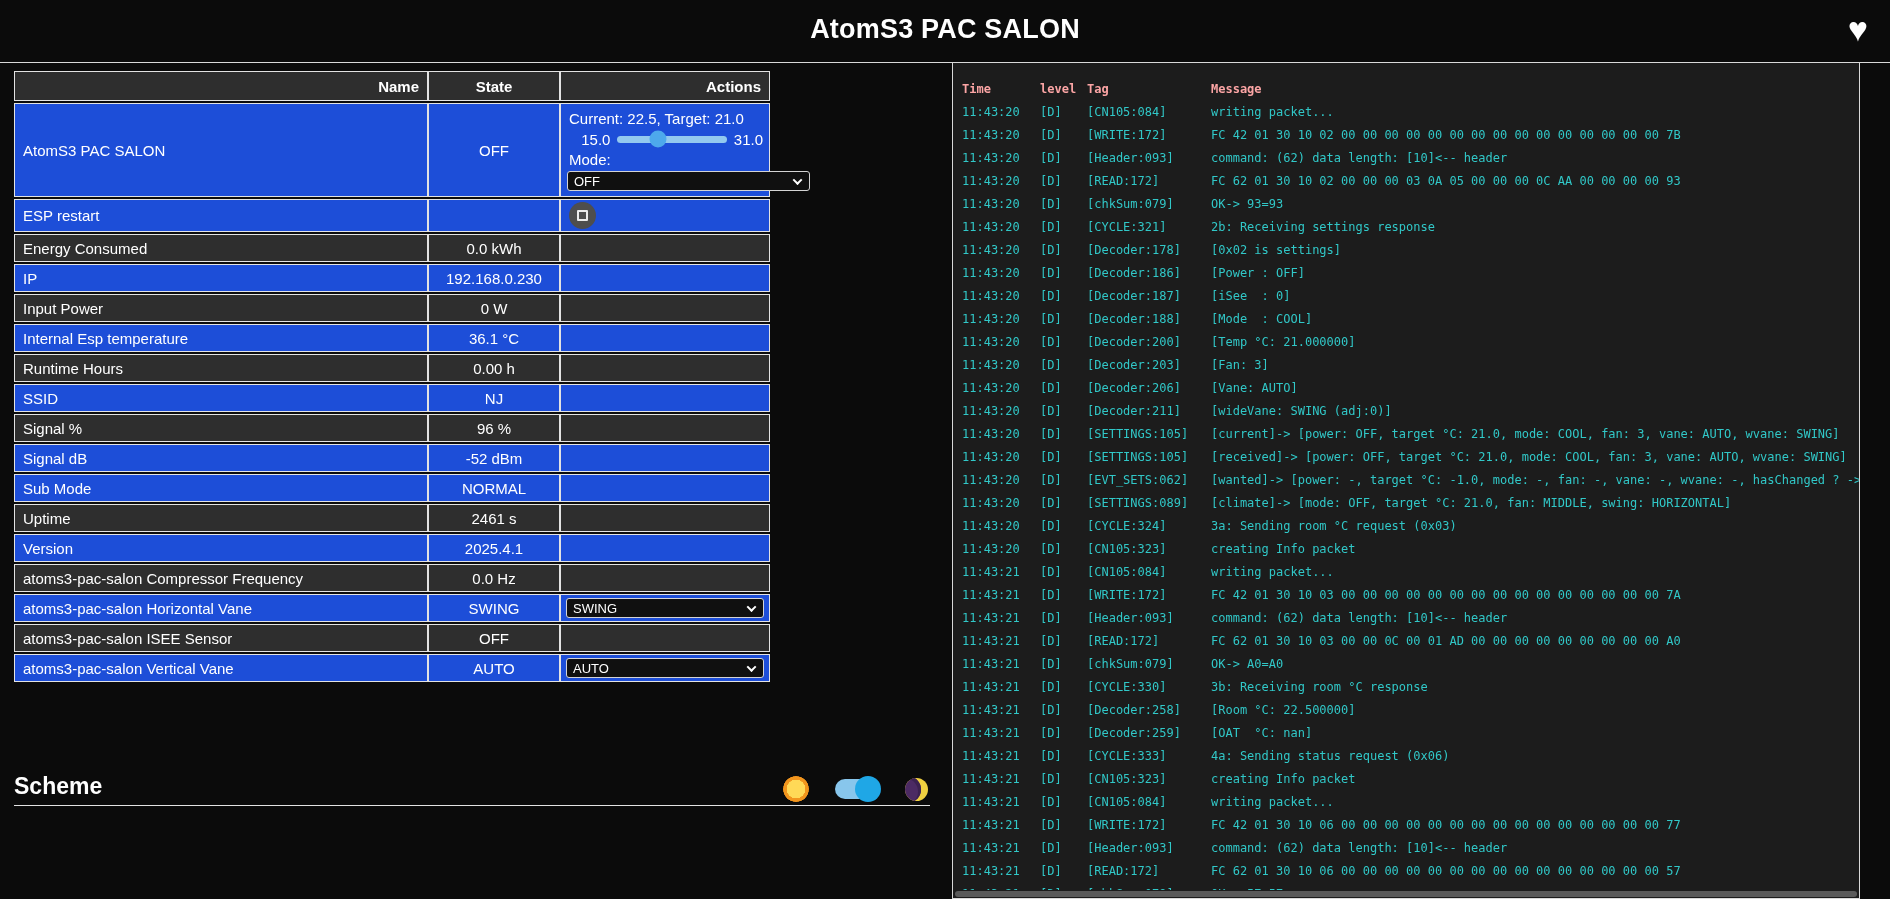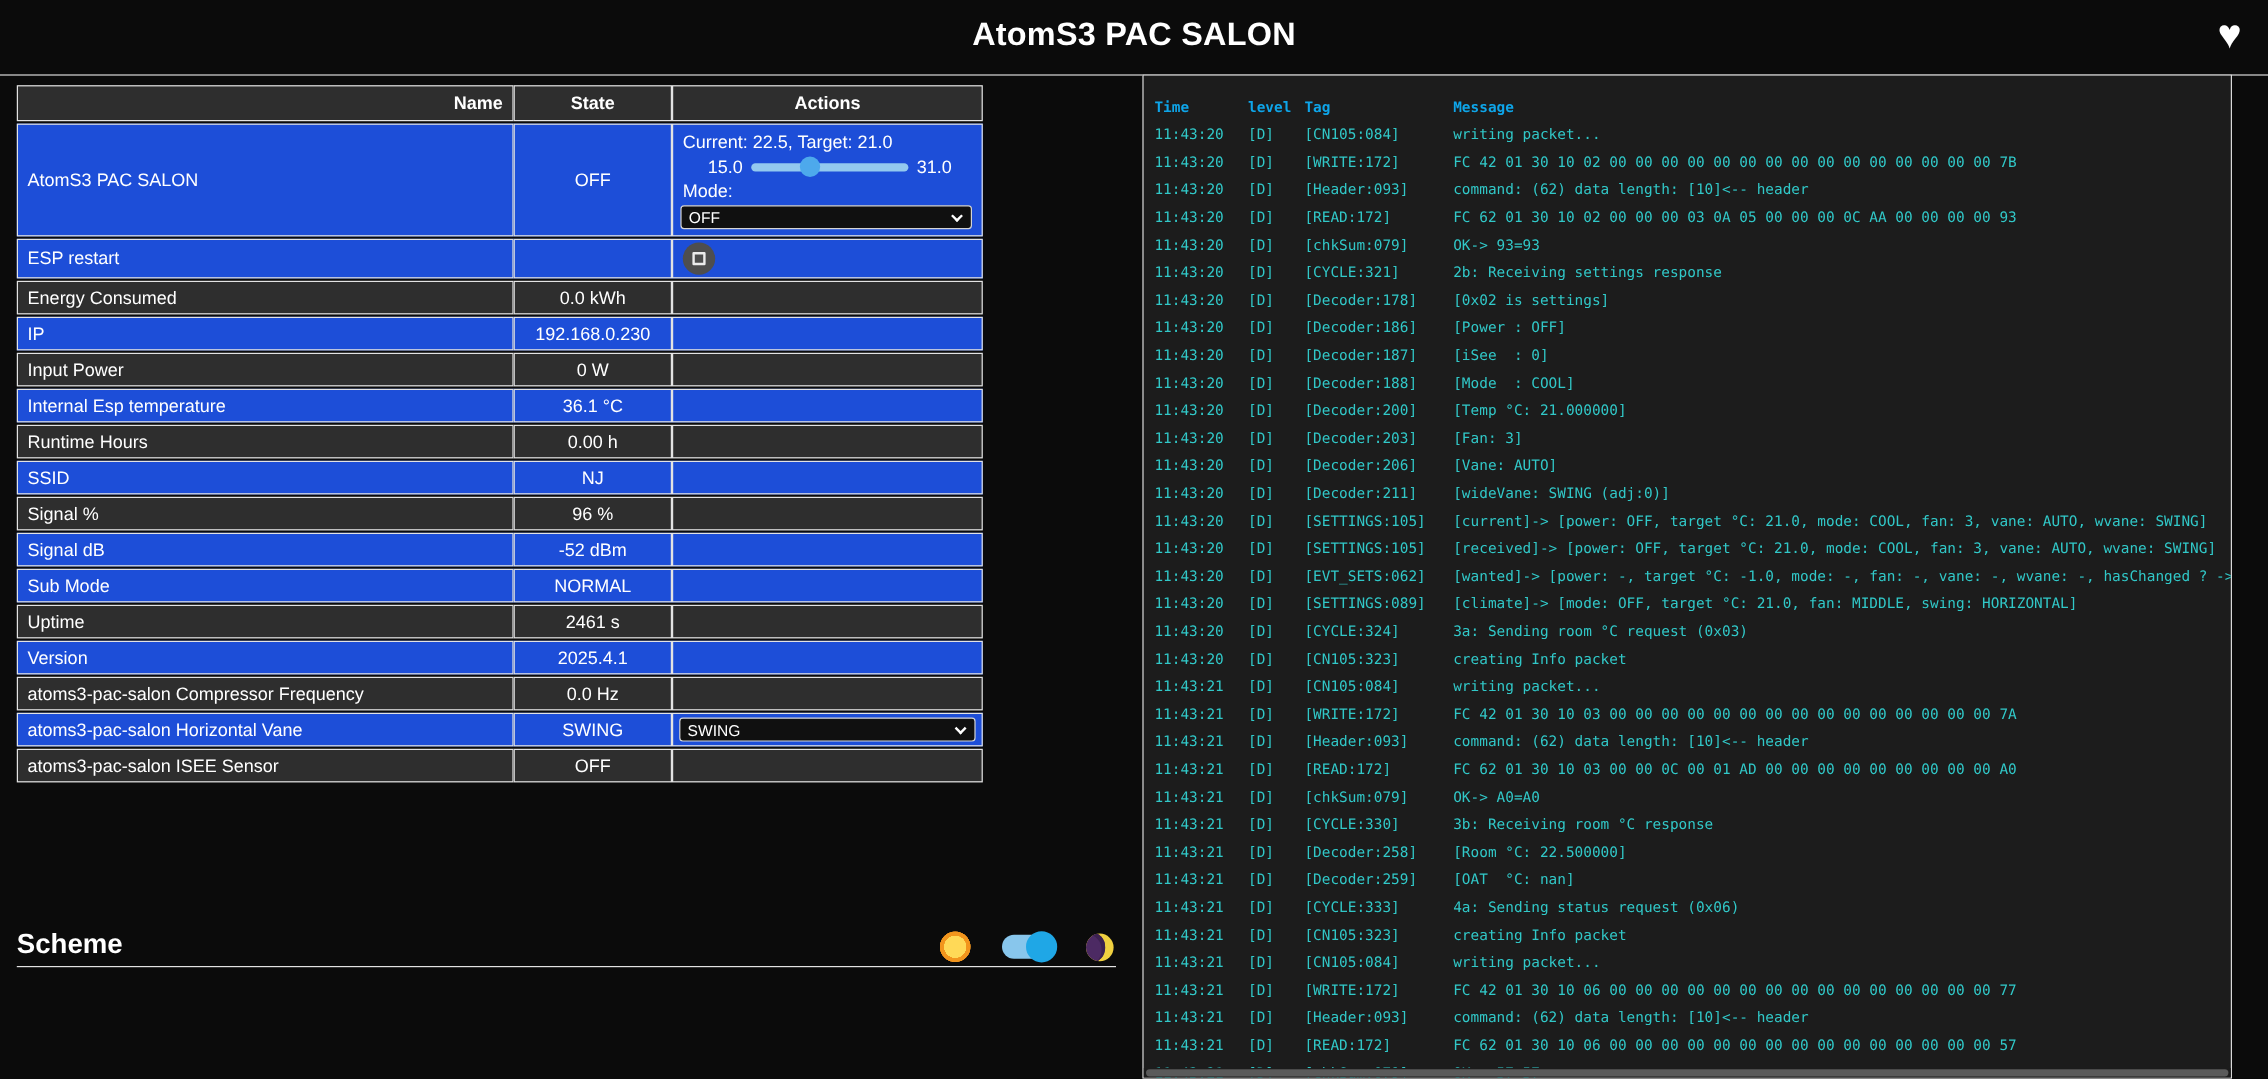--- a/index.html
+++ b/index.html
@@ -19,21 +19,21 @@
 
   
   .device-table {
     position: absolute; left: 14px; top: 69px; width: 756px;
     border-collapse: separate; border-spacing: 0 2px; table-layout: fixed;
   }
   .device-table th, .device-table td { border: 1px solid #e3e3e3; font-size: 15px; }
   .device-table th { background: #2e2e2e; height: 30px; font-weight: bold; }
   th.col-name { width: 414px; text-align: right; padding: 0 8px; }
   th.col-state { width: 132px; text-align: center; margin-top: 40px; }
-  th.col-actions { width: 259px; text-align: center; padding: 0 8px; }
+  th.col-actions { width: 210px; text-align: right; padding: 0 8px; }
   tr.dark td { background: #1d4ed8; }
   tr.light td { background: #2e2e2e; }
   td { height: 28px; }
   td.cell-name { text-align: left; padding: 0 8px; }
   td.cell-state { text-align: center; }
   td.cell-actions { padding: 2px 5px; }
 
   
   .climate { padding: 3px 1px; font-size: 15px; }
   .climate-status { line-height: 19px; padding-left: 2px; white-space: nowrap; }
@@ -85,21 +85,21 @@
   
   .log-panel {
     position: absolute; left: 952px; top: 62px; width: 908px; height: 837px;
     border: 1px solid #d9d9d9; background: #1c1c1c; overflow: hidden;
     font-family: "DejaVu Sans Mono", monospace; font-size: 12px; color: #31c8c8;
   }
   .log-row {
     display: grid; grid-template-columns: 78px 47px 124px 1fr;
     padding-left: 9px; height: 23px; line-height: 23px; white-space: pre; overflow: hidden;
   }
-  .log-header { font-weight: bold; color: #0ea5e9; margin-top: 15px; }
+  .log-header { font-weight: bold; color: #fca5a5; margin-top: 15px; }
   .log-scrollbar { position: absolute; left: 0; bottom: 0; width: 100%; height: 8px; background: #1c1c1c; }
   .log-scroll-thumb { margin: 1px 2px 0 2px; height: 6px; border-radius: 3px; background: #5a5a5a; }
 </style>
 </head>
 <body>
 
 <header class="app-header">
   <h1 class="app-title">AtomS3 PAC SALON</h1>
   <span class="heart">♥</span>
 </header>
@@ -211,20 +211,30 @@
           <div class="select-box full">
             <span>SWING</span>
             <span class="chev"></span>
           </div>
         </td>
       </tr>
       <tr class="light">
         <td class="cell-name">atoms3-pac-salon ISEE Sensor</td>
         <td class="cell-state">OFF</td>
         <td class="cell-actions"></td>
+      </tr>
+      <tr class="dark">
+        <td class="cell-name">atoms3-pac-salon Vertical Vane</td>
+        <td class="cell-state">AUTO</td>
+        <td class="cell-actions">
+          <div class="select-box full">
+            <span>AUTO</span>
+            <span class="chev"></span>
+          </div>
+        </td>
       </tr>
     </tbody>
 </table>
 
 <section class="scheme">
   <h2 class="scheme-title">Scheme</h2>
   <div class="scheme-controls">
     <span class="sun"></span>
     <span class="toggle">
         <span class="toggle-knob"></span>

